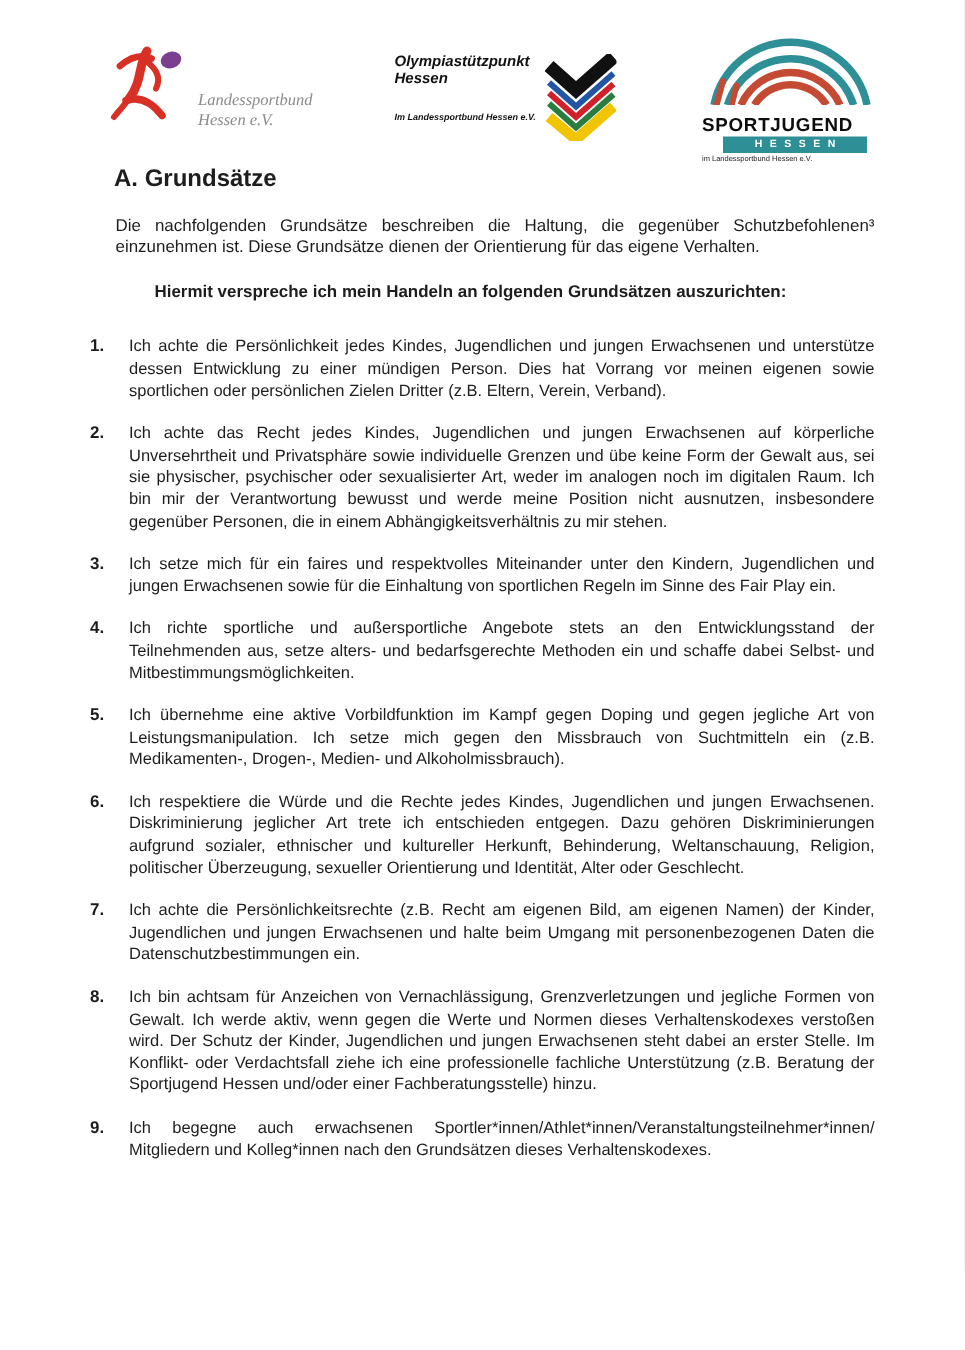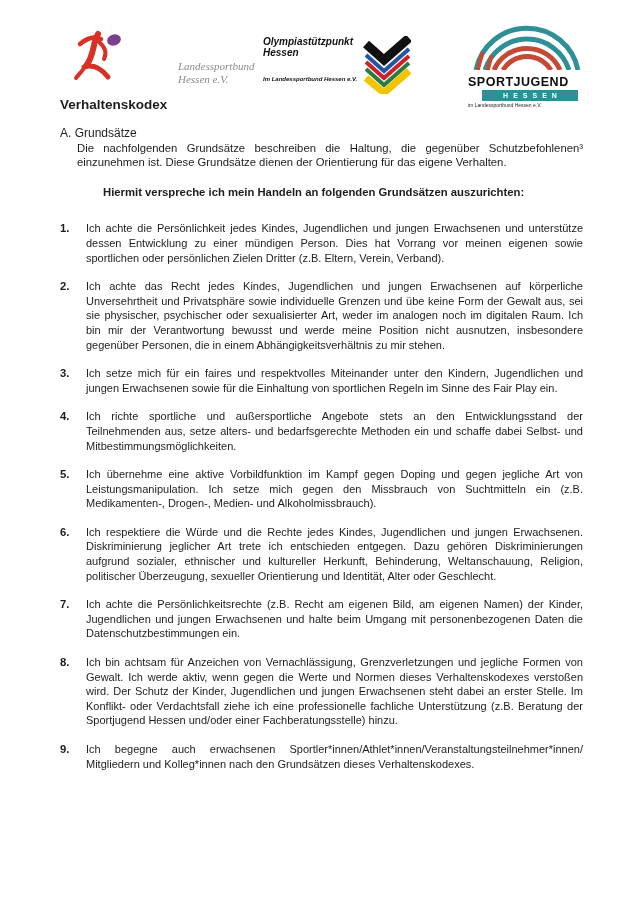--- a/index.html
+++ b/index.html
@@ -7,21 +7,21 @@
     position:relative;
     width:643px; height:900px;
     margin:0 auto;
     background:#ffffff;
     font-family:"Liberation Sans", sans-serif;
     color:#1d1d1d;
     overflow:hidden;
   }
 
   
-  .logo-lsb { position:absolute; left:68px; top:26px; display:flex; align-items:flex-end;gap:46px; }
+  .logo-lsb { position:absolute; left:68px; top:26px; display:flex; align-items:flex-end; }
   .logo-lsb .lsb-text {
     font-family:"Liberation Serif", serif;
     font-style:italic;
     color:#8b8b8b;
     font-size:11px;
     line-height:13px;
     margin-left:4px;
     margin-bottom:8px;
   }
   .logo-osp { position:absolute; left:263px; top:36px; display:flex; }
@@ -44,21 +44,21 @@
     display:flex; align-items:center; justify-content:center;
     color:#ffffff; font-weight:bold; font-size:7px; letter-spacing:5px;
     text-indent:5px;
   }
   .sj-sub { font-size:5px; color:#222; margin-top:1px; }
 
   
   .content { position:absolute; left:60px; width:523px; top:97px; }
   .doc-title { font-size:13.5px; font-weight:bold; margin:0 0 14px 0; }
   .para { font-size:11.3px; line-height:14.6px; text-align:justify; margin:0 0 16px 0; }
-  .section-heading { font-size:12px; font-weight:normal; line-height:14.6px; margin:0; }
+  .section-heading { font-size:16px; font-weight:bold; line-height:14.6px; margin:16px; }
   .section-body { font-size:11.3px; line-height:14.6px; text-align:justify; margin:0 0 15px 17px; }
   .promise { font-size:11.3px; font-weight:bold; line-height:14.6px; margin:0 0 22px 0;padding-left:43px; }
 
   .principles { margin:0; }
   .principle { display:flex; margin-bottom:14px; }
   .principle .num { font-weight:bold; width:26px; flex:0 0 26px; font-size:11.3px; line-height:14.6px; }
   .principle .ptext { flex:1; font-size:11px; line-height:14.6px; text-align:justify; }
 </style>
 </head>
 <body>
@@ -112,21 +112,20 @@
         <path d="M23,33 L20,45" fill="none" stroke="#c54a33" stroke-width="4" stroke-linecap="round"></path>
       </svg>
     </span>
     <div class="sj-title">SPORTJUGEND</div>
     <div class="sj-bar" style="background:#2e8f96;">HESSEN</div>
     <div class="sj-sub">im Landessportbund Hessen e.V.</div>
   </div>
 
   <div class="content">
 
-    <h1 class="doc-title">Verhaltenskodex</h1>
 
 
     <p class="section-heading">A. Grundsätze</p>
     <p class="section-body">Die nachfolgenden Grundsätze beschreiben die Haltung, die gegenüber Schutzbefohlenen³ einzunehmen ist. Diese Grundsätze dienen der Orientierung für das eigene Verhalten.</p>
 
     <p class="promise">Hiermit verspreche ich mein Handeln an folgenden Grundsätzen auszurichten:</p>
 
     <div class="principles">
 
         <div class="principle">

